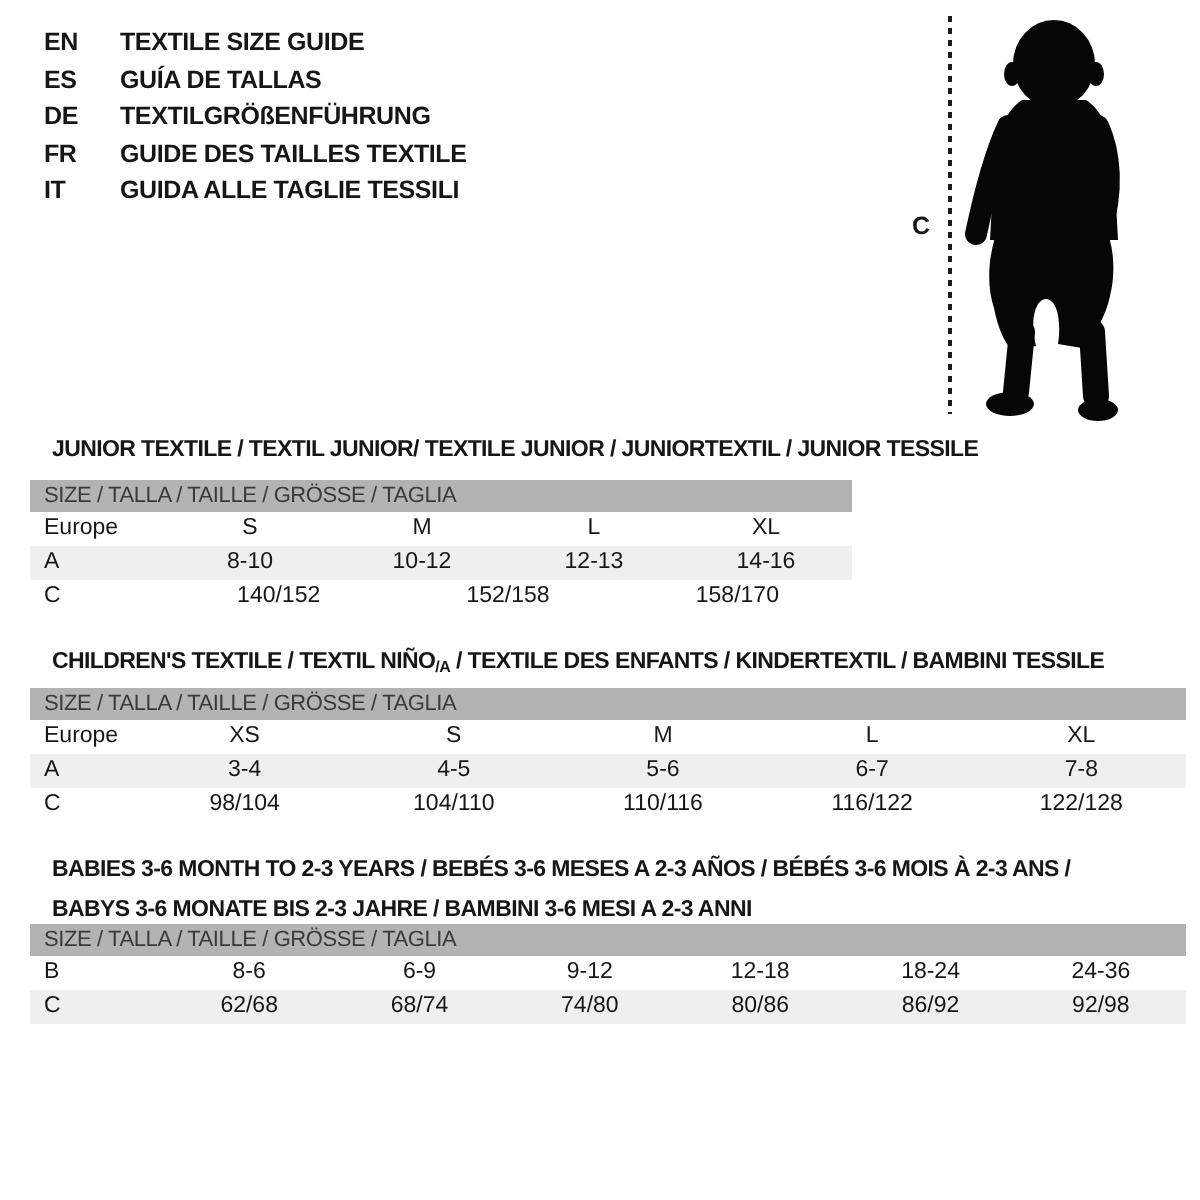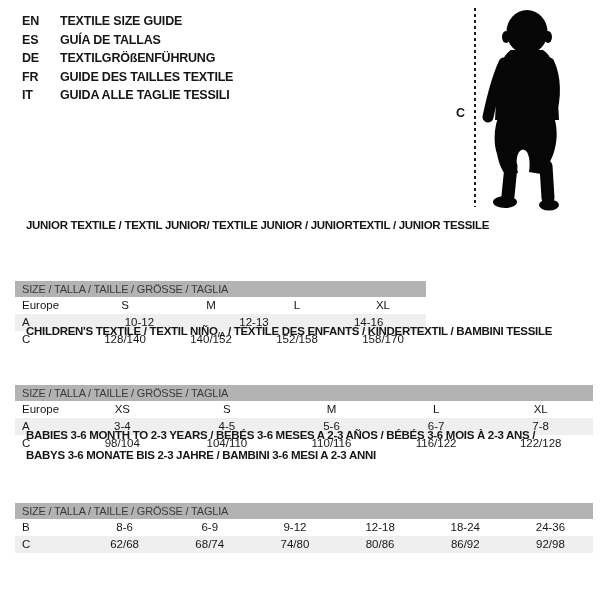--- a/index.html
+++ b/index.html
@@ -16,21 +16,21 @@
         background:repeating-linear-gradient(to bottom,#1c1c1c 0 3px,transparent 3px 6px);}
   .c-label{position:absolute;left:456px;top:106px;font-weight:bold;font-size:12.5px;}
   .baby{position:absolute;left:480px;top:6px;width:90px;height:207px;}
   
   .sec-title{position:absolute;left:26px;font-weight:bold;font-size:11.5px;letter-spacing:-0.3px;line-height:20px;white-space:nowrap;}
   .t1-title{top:215px;}
   .t2-title{top:321px;}
   .t3-title{top:425px;white-space:normal;width:570px;}
   .sub{font-size:8px;vertical-align:-2px;}
   
-  .tbl{position:absolute;left:15px;font-size:11.5px;margin-top:41px;}
+  .tbl{position:absolute;left:15px;font-size:11.5px;}
   .tbl-1{top:240px;width:411px;}
   .tbl-2{top:344px;width:578px;}
   .tbl-3{top:462px;width:578px;}
   .band{height:16px;line-height:16px;background:#b3b3b3;color:#3a3a3a;padding-left:7px;font-size:11px;letter-spacing:-0.2px;}
   .r{display:flex;height:17px;line-height:17px;}
   .r.alt{background:#efefef;}
   .lbl{padding-left:7px;text-align:left;flex:none;}
   .tbl-1 .lbl{width:60px;}
   .tbl-2 .lbl{width:48px;}
   .tbl-3 .lbl{width:60px;}
@@ -91,27 +91,27 @@
     <div class="band">SIZE / TALLA / TAILLE / GRÖSSE / TAGLIA</div>
     <div class="r">
       <span class="lbl">Europe</span>
       <span class="c">S</span>
       <span class="c">M</span>
       <span class="c">L</span>
       <span class="c">XL</span>
     </div>
     <div class="r alt">
       <span class="lbl">A</span>
+      <span class="c">8-10</span>
       <span class="c">10-12</span>
       <span class="c">12-13</span>
       <span class="c">14-16</span>
     </div>
     <div class="r">
       <span class="lbl">C</span>
-      <span class="c">128/140</span>
       <span class="c">140/152</span>
       <span class="c">152/158</span>
       <span class="c">158/170</span>
     </div>
   </div>
 
   <div class="sec-title t2-title"><span>CHILDREN'S TEXTILE / TEXTIL NIÑO</span><span class="sub">/A</span><span> / TEXTILE DES ENFANTS / KINDERTEXTIL / BAMBINI TESSILE</span></div>
   <div class="tbl tbl-2">
     <div class="band">SIZE / TALLA / TAILLE / GRÖSSE / TAGLIA</div>
     <div class="r">

